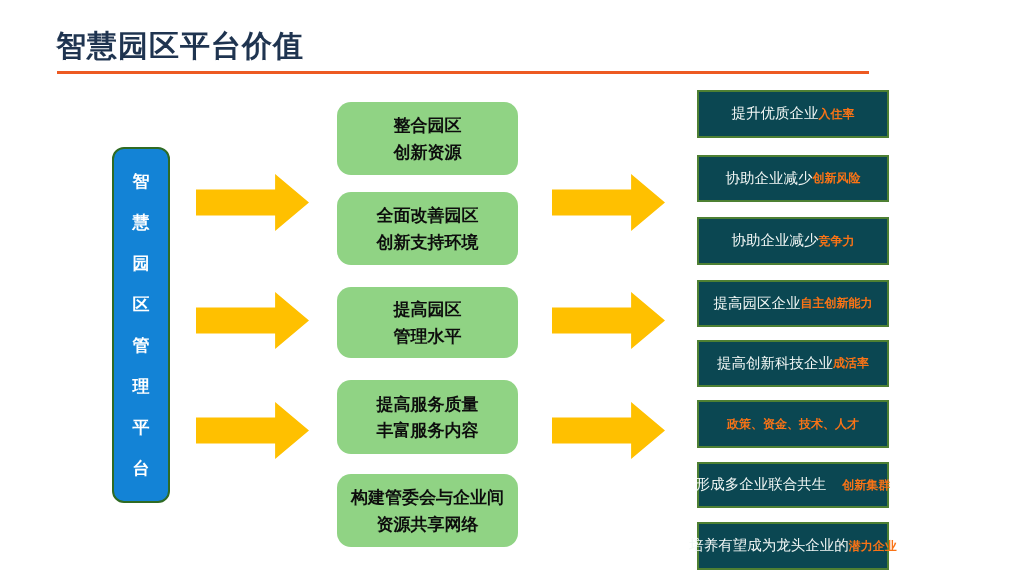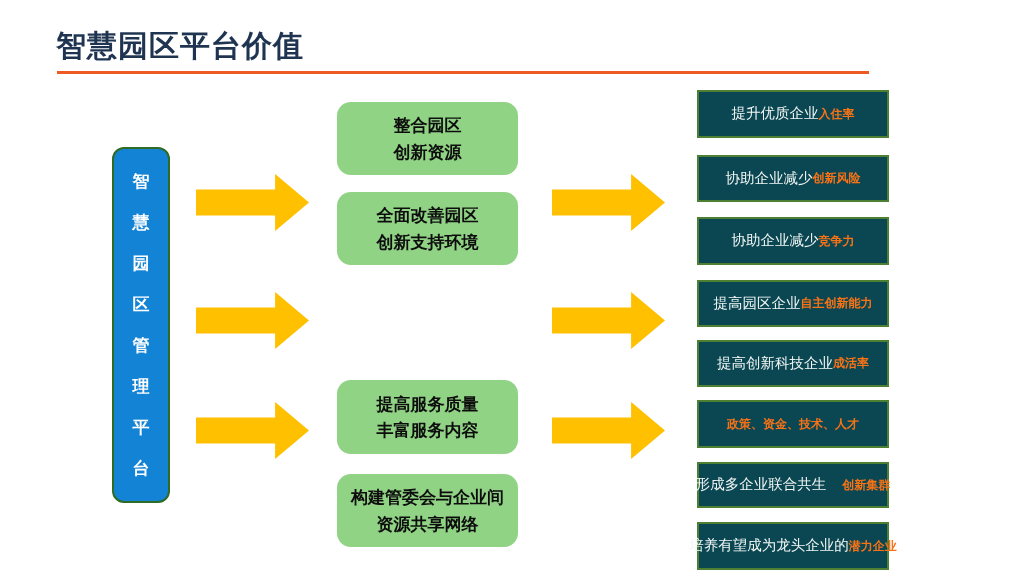--- a/index.html
+++ b/index.html
@@ -147,20 +147,24 @@
   <div class="arrow l a-row3"></div>
 
   <div class="mid-box mb-1">
     <span class="mid-line">整合园区</span>
     <span class="mid-line">创新资源</span>
   </div>
   <div class="mid-box mb-2">
     <span class="mid-line">全面改善园区</span>
     <span class="mid-line">创新支持环境</span>
   </div>
+  <div class="mid-box mb-3">
+    <span class="mid-line">提高园区</span>
+    <span class="mid-line">管理水平</span>
+  </div>
   <div class="mid-box mb-4">
     <span class="mid-line">提高服务质量</span>
     <span class="mid-line">丰富服务内容</span>
   </div>
   <div class="mid-box mb-5">
     <span class="mid-line">构建管委会与企业间</span>
     <span class="mid-line">资源共享网络</span>
   </div>
 
   <div class="arrow r a-row1"></div>

